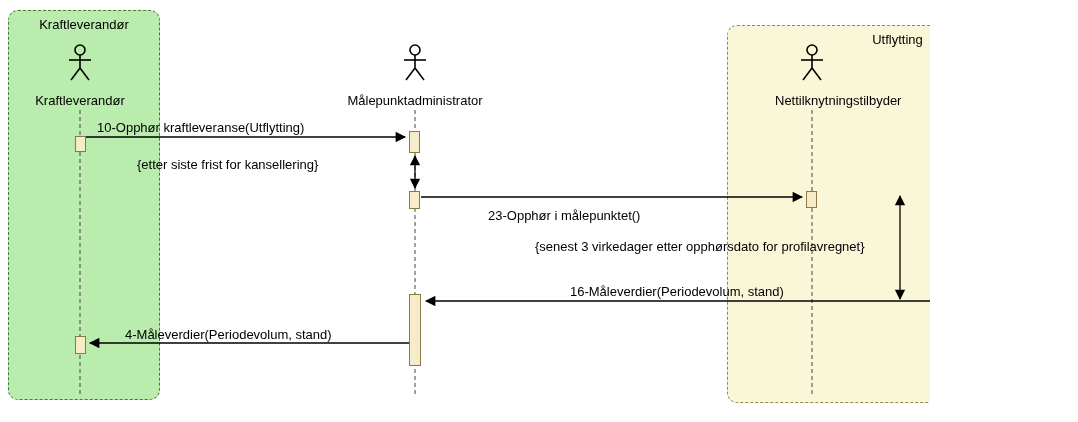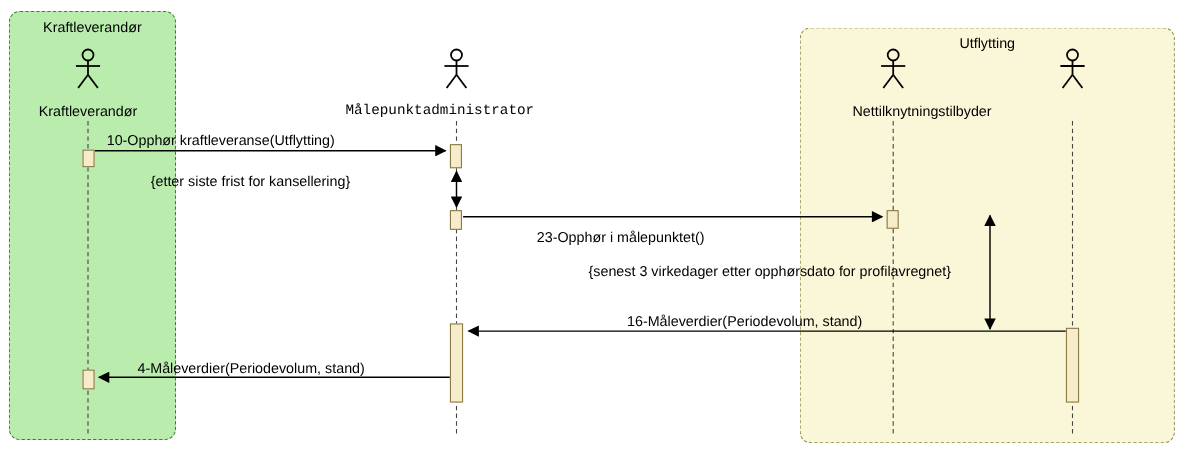--- a/index.html
+++ b/index.html
@@ -1,18 +1,18 @@
 <!DOCTYPE html>
 <html style="--lane-green-fill: #b9ecad; --lane-green-border: #3f7d3b; --lane-cyan-fill: #b6eef7; --lane-cyan-border: #2f7f96; --lane-yellow-fill: #faf6d8; --lane-yellow-border: #8c8d4a; --activation-fill: #f6ecca; --activation-border: #8a7a45; --line-color: #000000;"><head>
 <meta charset="utf-8">
 <style>
   * { margin:0; padding:0; box-sizing:border-box; }
   html,body { background:#ffffff; }
   body { font-family:"Liberation Sans", sans-serif; color:#000; }
-  .canvas { position:relative; width:1078px; height:422px; background:#fff; overflow:hidden; }
+  .canvas { position:relative; width:930px; height:422px; background:#fff; overflow:hidden; }
 
   .lane { position:absolute; border:1px dashed #666; border-radius:10px; }
   .lane-green  { left:8px;   top:10px; width:152px; height:390px; background:var(--lane-green-fill);  border-color:var(--lane-green-border); }
   .lane-cyan   { left:320px; top:20px; width:190px; height:380px; background:var(--lane-cyan-fill);   border-color:var(--lane-cyan-border); }
   .lane-yellow { left:727px; top:25px; width:341px; height:378px; background:var(--lane-yellow-fill); border-color:var(--lane-yellow-border); }
   .lane-title { text-align:center; padding-top:6px; font-size:13px; }
 
   .overlay { position:absolute; left:0; top:0; width:1078px; height:422px; }
 
   .actor-label { position:absolute; text-align:center; font-size:13px; white-space:nowrap; }
@@ -70,21 +70,21 @@
 
   <div class="activation" style="left:75px;  top:136px; width:11px; height:16px;"></div>
   <div class="activation" style="left:409px; top:131px; width:11px; height:22px;"></div>
   <div class="activation" style="left:409px; top:191px; width:11px; height:18px;"></div>
   <div class="activation" style="left:806px; top:191px; width:11px; height:17px;"></div>
   <div class="activation" style="left:409px; top:294px; width:12px; height:72px;"></div>
   <div class="activation" style="left:969px; top:298px; width:12px; height:68px;"></div>
   <div class="activation" style="left:75px;  top:336px; width:11px; height:18px;"></div>
 
   <div class="actor-label" style="left:10px;  top:93px; width:140px;">Kraftleverandør</div>
-  <div class="actor-label" style="left:314px; top:93px; width:170px;font-family:Liberation Mono, monospace;">Målepunktadministrator</div>
+  <div class="actor-label" style="left:330px; top:93px; width:170px;">Målepunktadministrator</div>
   <div class="actor-label" style="left:727px; top:93px; width:170px;padding-left:48px;">Nettilknytningstilbyder</div>
 
   <div class="msg-label" style="left:97px;  top:120px; width:310px;">10-Opphør kraftleveranse(Utflytting)</div>
   <div class="msg-label" style="left:137px; top:157px; width:300px;">{etter siste frist for kansellering}</div>
   <div class="msg-label" style="left:488px; top:180px; width:250px;margin-top:28px;">23-Opphør i målepunktet()</div>
   <div class="msg-label" style="left:535px; top:239px; width:400px;">{senest 3 virkedager etter opphørsdato for profilavregnet}</div>
   <div class="msg-label" style="left:570px; top:284px; width:250px;">16-Måleverdier(Periodevolum, stand)</div>
   <div class="msg-label" style="left:125px; top:327px; width:250px;">4-Måleverdier(Periodevolum, stand)</div>
 
 </div>

